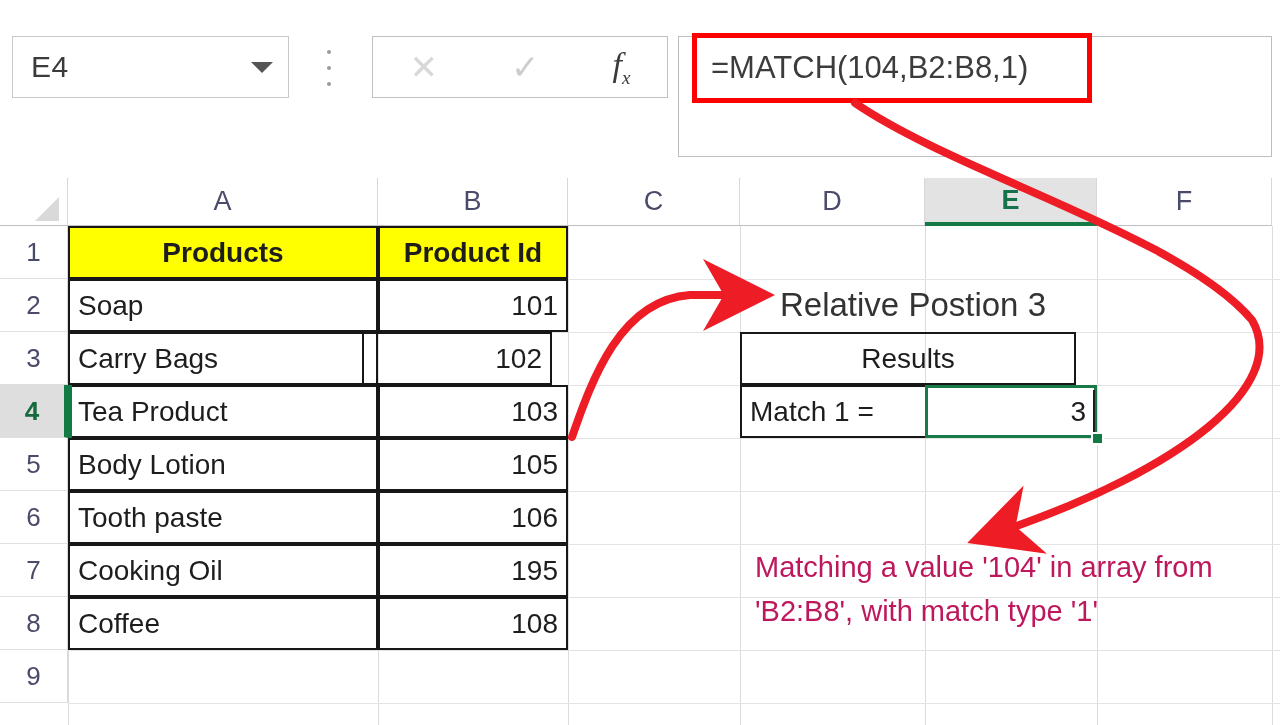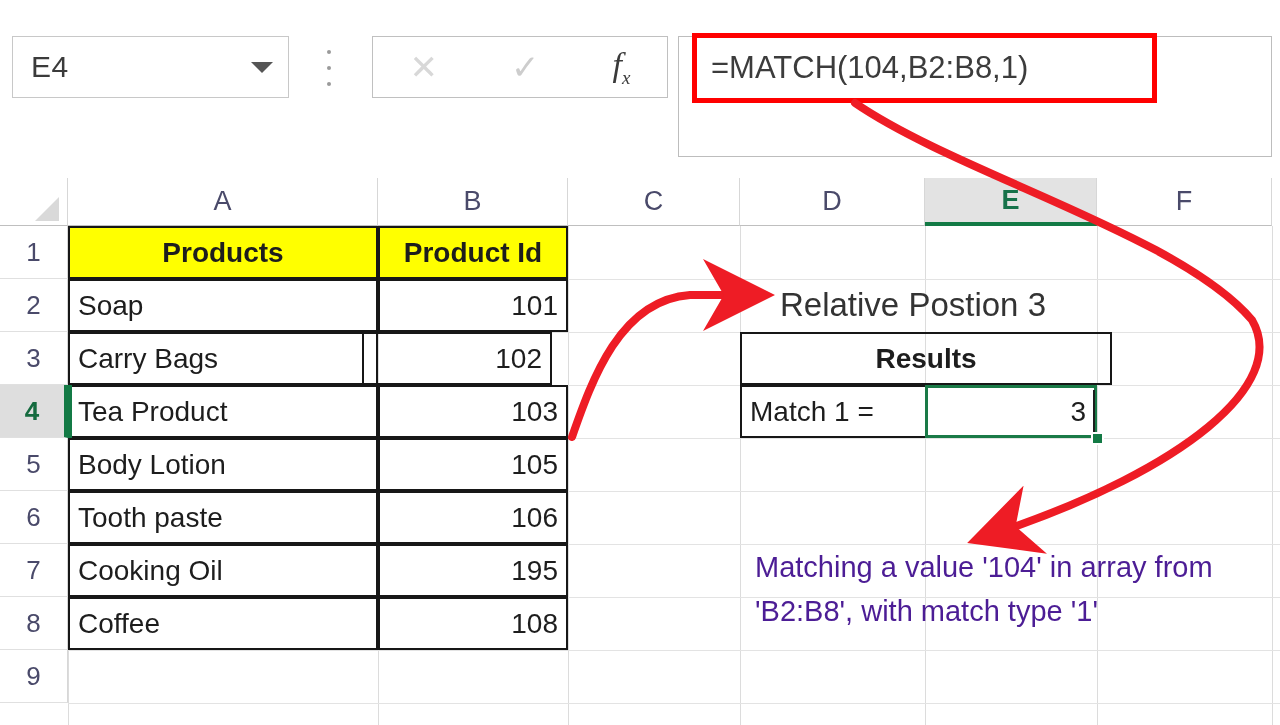--- a/index.html
+++ b/index.html
@@ -46,21 +46,21 @@
   .ic-x{color:#d8d8d8;font-weight:300;}
   .ic-check{color:#cdcdcd;}
   .ic-fx{color:#3a3a3a;font-style:italic;font-family:"Liberation Serif",serif;font-size:32px;}
   .ic-fx sub{font-size:19px;font-style:italic;}
 
   .fbar-wrap{
     position:absolute;left:678px;top:36px;width:594px;height:121px;
     border:1px solid #bdbdbd;background:#fff;box-sizing:border-box;
   }
   .fbar-red{
-    position:absolute;left:692px;top:33px;width:465px;height:70px;
+    position:absolute;left:692px;top:33px;width:400px;height:70px;
     border:5px solid #ff0000;background:#fff;box-sizing:border-box;
     display:flex;align-items:center;
   }
   .fbar-red .ftext{
     padding-left:14px;font-size:31px;color:#3c3c3c;white-space:nowrap;
     font-family:"Liberation Sans", sans-serif;
   }
 
   
   #grid{position:absolute;left:0;top:178px;width:1280px;height:547px;}
@@ -110,21 +110,21 @@
   }
   .fill-handle{
     position:absolute;width:13px;height:13px;background:#137a45;border:2px solid #fff;
     box-sizing:border-box;
   }
   .caret{
     position:absolute;width:2px;background:#1d1d1d;
   }
 
   .note{
-    position:absolute;font-size:29px;color:#4c1d95;line-height:44px;
+    position:absolute;font-size:29px;color:#be185d;line-height:44px;
     font-family:"Liberation Sans",sans-serif;white-space:pre-line;
   }
   .bigtext{position:absolute;font-size:33px;color:#333;font-family:"Liberation Sans",sans-serif;margin-left:28px;}
 
   #arrows{position:absolute;left:0;top:0;width:1280px;height:725px;pointer-events:none;}
 </style>
 </head>
 <body>
 
 <div id="formula-area">
@@ -217,21 +217,21 @@
   <div class="cell bordered" style="left:68px;top:366px;width:310px;height:53px">Cooking Oil</div>
   <div class="cell right bordered" style="left:378px;top:366px;width:190px;height:53px">195</div>
 
   <div class="cell bordered" style="left:68px;top:419px;width:310px;height:53px">Coffee</div>
   <div class="cell right bordered" style="left:378px;top:419px;width:190px;height:53px">108</div>
 
   <div style="position:absolute;left:68px;top:207px;width:4px;height:53px;background:#137a45;"></div>
 
   <div class="bigtext" style="left:752px;top:100px;width:345px;height:53px;display:flex;align-items:center;">Relative Postion 3</div>
 
-  <div class="cell center bordered" style="left:740px;top:154px;width:372px;height:53px;font-weight:bold;">Results</div>
+  <div class="cell center bordered" style="left:740px;top:154px;width:336px;height:53px;font-weight:normal;">Results</div>
 
   <div class="cell bordered" style="left:740px;top:207px;width:357px;height:53px">Match 1 =</div>
 
   <div class="sel-cell" style="left:925px;top:207px;width:172px;height:53px">3</div>
   <div class="caret" style="left:1093px;top:212px;height:42px;"></div>
   <div class="fill-handle" style="left:1091px;top:254px;"></div>
 
   <div class="note" style="left:755px;top:367px;width:470px;">Matching a value '104' in array from 'B2:B8', with match type '1'</div>
 </div>
 

